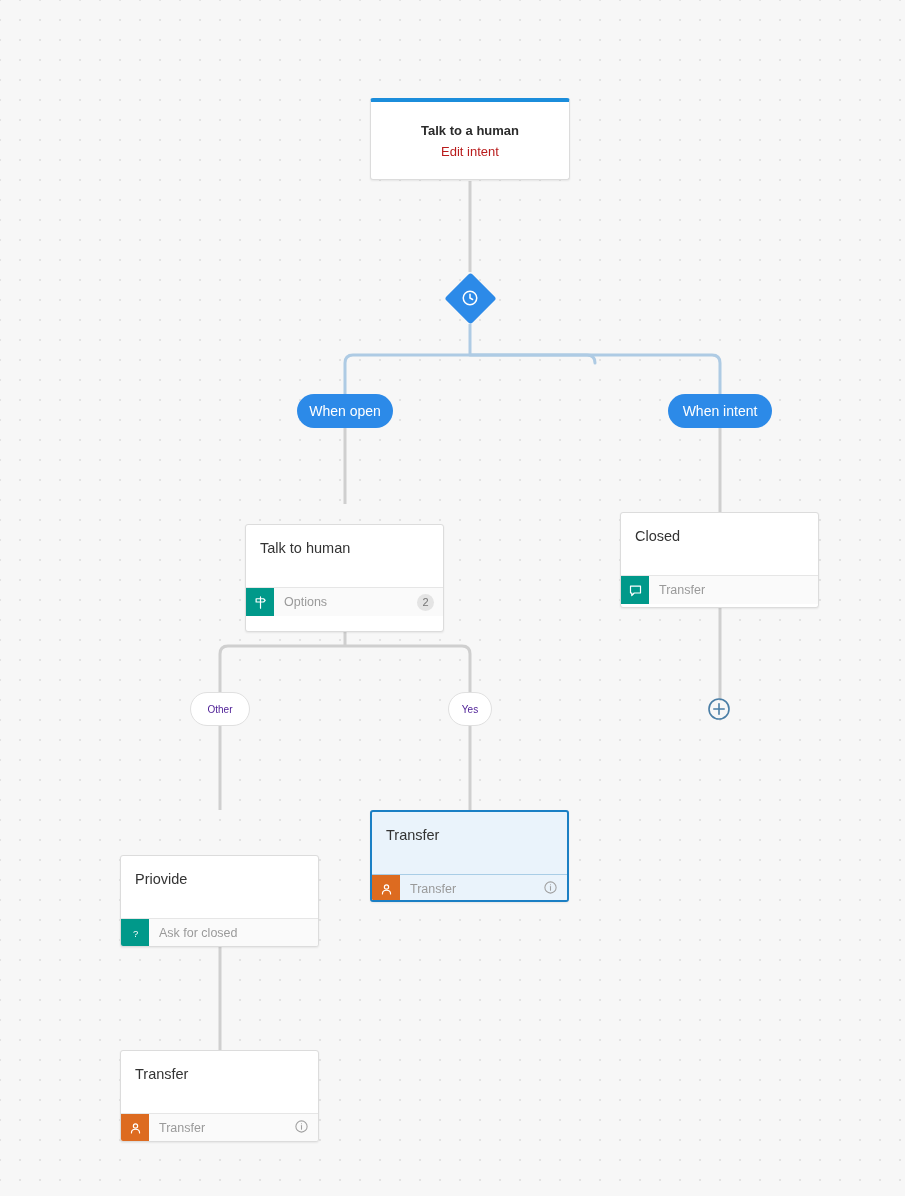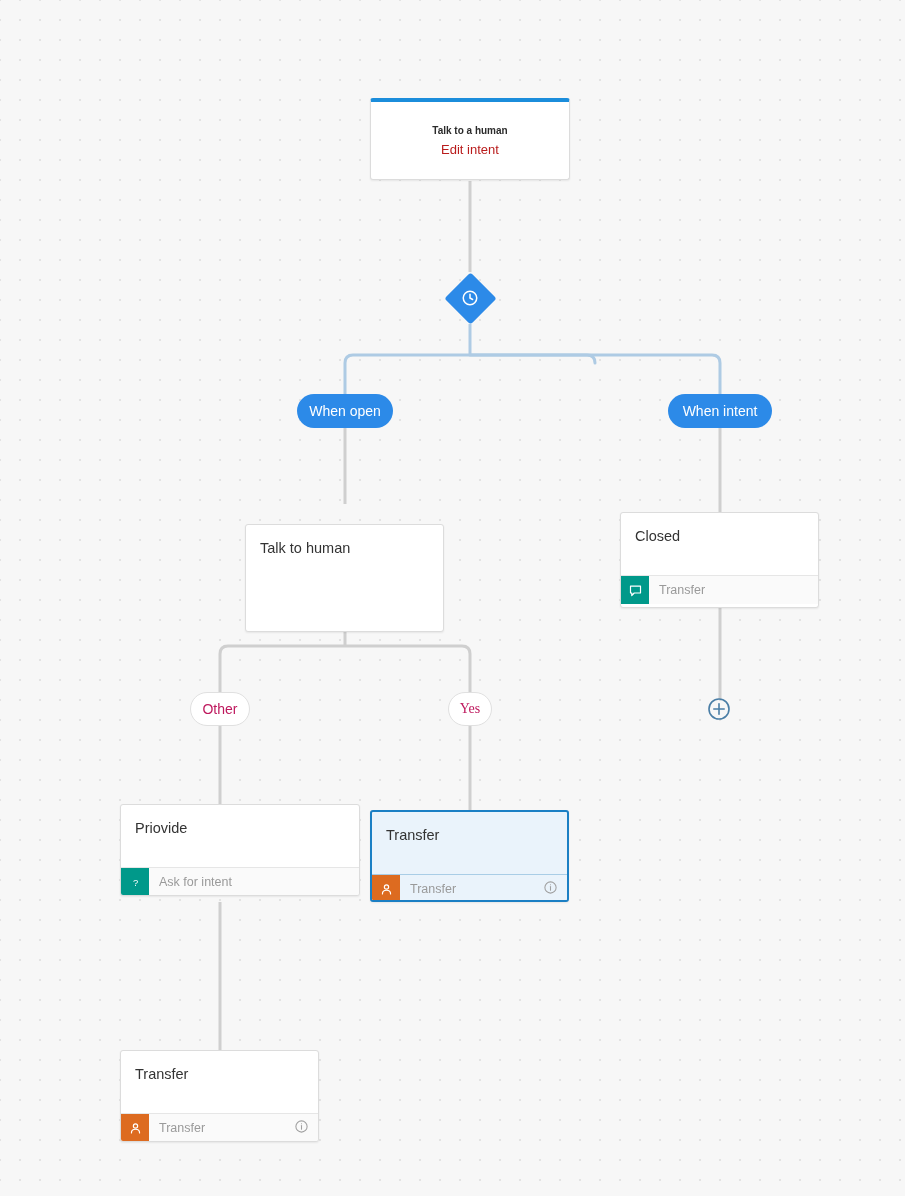--- a/index.html
+++ b/index.html
@@ -105,35 +105,35 @@
     width: 200px;
     height: 82px;
     border-top: 4px solid #1b8ddb;
     display: flex;
     flex-direction: column;
     align-items: center;
     justify-content: center;
     border-radius: 3px;
   }
   #node-intent .intent-title {
-    font-size: 10px;
+    font-size: 13px;
     font-weight: bold;
     color: #2b2b2b;
     margin-bottom: 6px;
   }
   #node-intent .intent-link {
     font-size: 13px;
     color: #b91c1c;
     cursor: pointer;
   }
 
   
   #node-talk-to-human { left: 245px; top: 524px; width: 199px; height: 108px; }
   #node-closed        { left: 620px; top: 512px; width: 199px; height: 96px; }
-  #node-priovide      { left: 120px; top: 804px; width: 240px; height: 92px; }
+  #node-priovide      { left: 120px; top: 855px; width: 199px; height: 92px; }
   #node-transfer-yes  { left: 370px; top: 810px; width: 199px; height: 92px; }
   #node-transfer-other{ left: 120px; top: 1050px; width: 199px; height: 92px; }
 
   .node.selected {
     border: 2px solid #1b7fc4;
     background: #eaf3fb;
   }
   .node.selected .action {
     background: #eaf3fb;
     border-top: 1px solid #a9cde6;
@@ -156,30 +156,30 @@
   }
   #pill-when-open   { left: 297px; top: 394px; width: 96px; }
   #pill-when-closed { left: 668px; top: 394px; width: 104px; }
 
   .pill-white {
     position: absolute;
     height: 34px;
     border-radius: 17px;
     background: #ffffff;
     border: 1px solid #e0e0e0;
-    color: #be185d;
-    font-size: 14px;
+    color: #4c1d95;
+    font-size: 10px;
     display: flex;
     align-items: center;
     justify-content: center;
     box-sizing: border-box;
     white-space: nowrap;
   }
   #pill-other { left: 190px; top: 692px; width: 60px; }
-  #pill-yes   { left: 448px; top: 692px; width: 44px; font-family: Liberation Serif, serif; }
+  #pill-yes   { left: 448px; top: 692px; width: 44px; }
 
   
   #node-delay {
     position: absolute;
     left: 444px;
     top: 272px;
     width: 52px;
     height: 52px;
     display: flex;
     align-items: center;
@@ -261,20 +261,32 @@
 
   <div class="pill-blue" id="pill-when-open">When open</div>
   <div class="pill-blue" id="pill-when-closed">When intent</div>
   <div class="pill-white" id="pill-other">Other</div>
   <div class="pill-white" id="pill-yes">Yes</div>
 
   <div class="node" id="node-talk-to-human">
     <div class="body">
       <div class="title">Talk to human</div>
     </div>
+    <div class="action">
+      <span class="swatch teal">
+        <svg width="15" height="15" viewBox="0 0 24 24" fill="none" stroke="#ffffff" stroke-width="1.9" stroke-linecap="round" stroke-linejoin="round">
+          <path d="M12 3 L12 21"></path>
+          <path d="M5 6 H17 L19.5 8.6 L17 11.2 H5 Z"></path>
+        </svg>
+      </span>
+      <span class="act-label">Options</span>
+      <span class="trailing">
+        <span class="badge-count">2</span>
+      </span>
+    </div>
   </div>
 
   <div class="node" id="node-closed">
     <div class="body">
       <div class="title">Closed</div>
     </div>
     <div class="action">
       <span class="swatch teal">
         <svg width="15" height="15" viewBox="0 0 24 24" fill="none" stroke="#ffffff" stroke-width="1.9" stroke-linejoin="round">
           <path d="M4 5 H20 V16 H10 L6 20 V16 H4 Z"></path>
@@ -288,21 +300,21 @@
   <div class="node" id="node-priovide">
     <div class="body">
       <div class="title">Priovide</div>
     </div>
     <div class="action">
       <span class="swatch teal">
         <svg width="15" height="15" viewBox="0 0 24 24" fill="none">
           <text x="12" y="17" text-anchor="middle" fill="#ffffff" font-family="Liberation Sans, sans-serif" font-size="15">?</text>
         </svg>
       </span>
-      <span class="act-label">Ask for intent</span>
+      <span class="act-label">Ask for closed</span>
       <span class="trailing"></span>
     </div>
   </div>
 
   <div class="node selected" id="node-transfer-yes">
     <div class="body">
       <div class="title">Transfer</div>
     </div>
     <div class="action">
       <span class="swatch orange">

